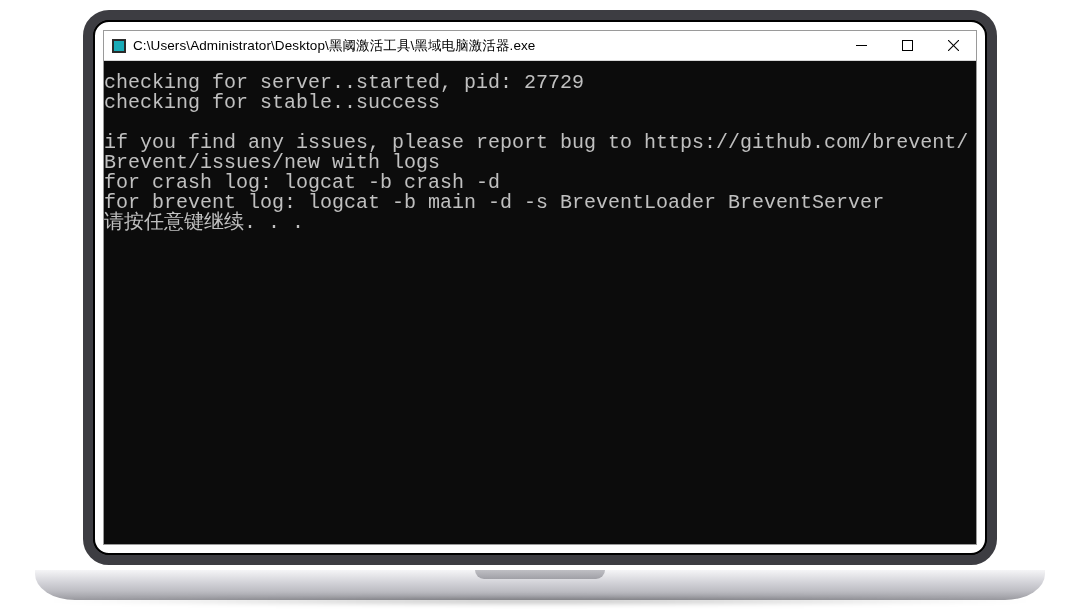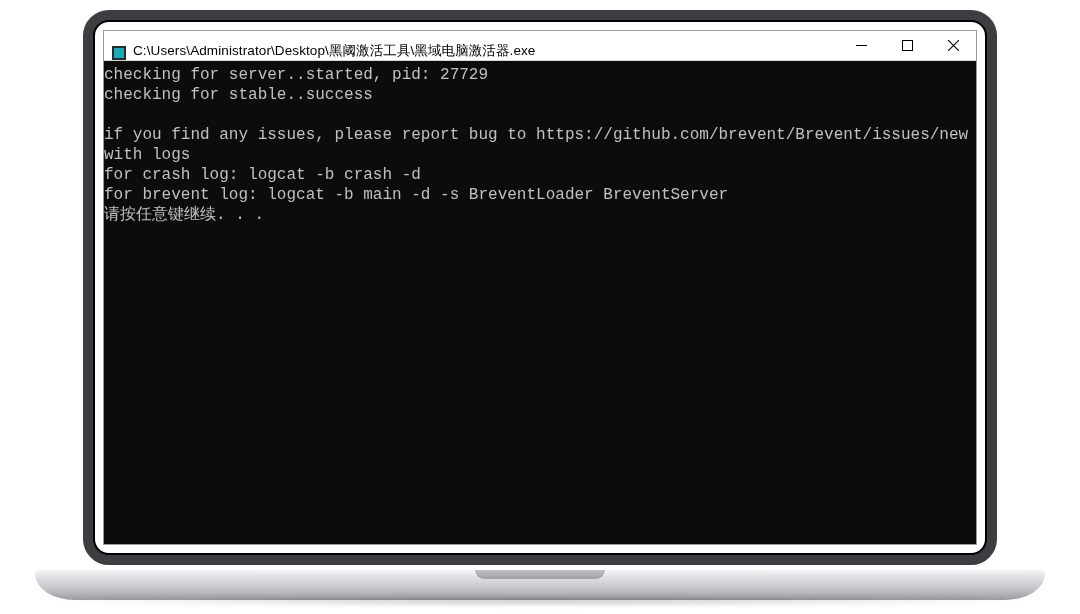--- a/index.html
+++ b/index.html
@@ -47,21 +47,21 @@
     
     .window{
       position:absolute; left:8px; top:8px;
       width:874px; height:515px;
       background:#fff;
       border:1px solid #9a9a9a;
       display:flex; flex-direction:column;
     }
     .titlebar{
       height:30px; flex:0 0 30px;
-      display:flex; align-items:flex-end;
+      display:flex; align-items:center;
       background:#ffffff;
       border-bottom:1px solid #d7d7d7;
     }
     .app-icon{
       width:14px; height:14px; margin-left:8px; margin-right:7px;
       border:2px solid #2a2a2a; background:#19abb7;
     }
     .title-text{
       flex:1; font-size:13.5px; color:#000; white-space:nowrap; overflow:hidden; text-overflow:ellipsis;
       letter-spacing:0.1px;
@@ -72,22 +72,22 @@
       display:flex; align-items:center; justify-content:center;
       color:#000;
     }
     .win-btn svg{ width:11px; height:11px; stroke:#000; stroke-width:1; fill:none; }
     .win-btn.close svg{ stroke-width:1.1; }
 
     .console{
       flex:1; background:#0c0c0c;
       color:#c0c0c0;
       font-family:"NSimSun","SimSun","Consolas","Courier New",monospace;
-      font-size:16px; line-height:20px;
-      padding:4px 0 0 0;
+      font-size:20px; line-height:20px;
+      padding:12px 0 0 0;
       white-space:pre-wrap; word-break:break-all;
       overflow:hidden;
     }
   </style>
 </head>
 <body>
 
 <div class="laptop">
   <div class="screen">
     <div class="screen-inner">

